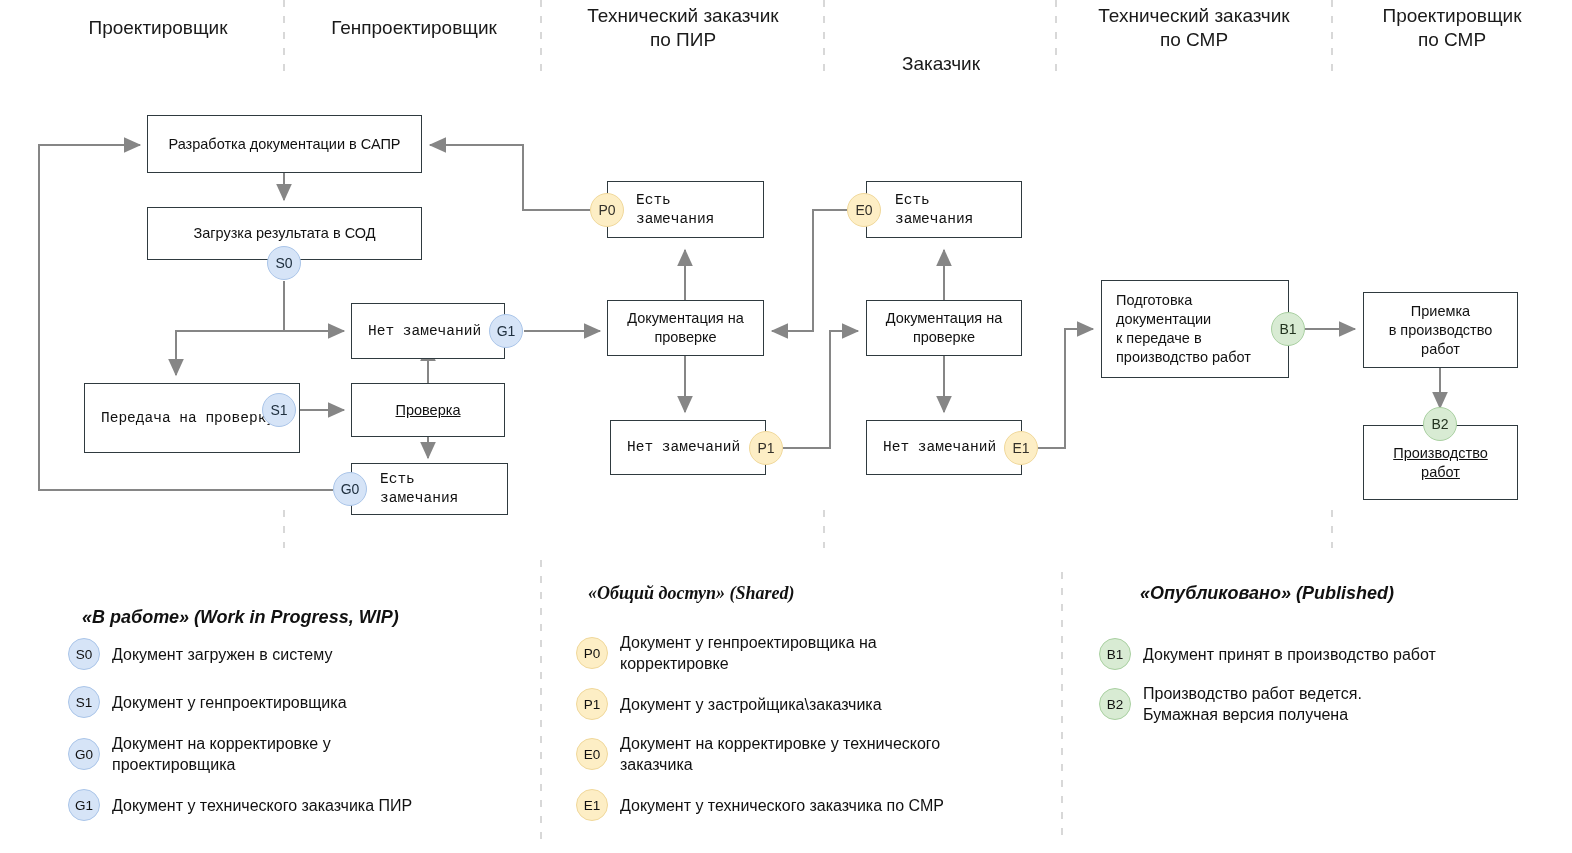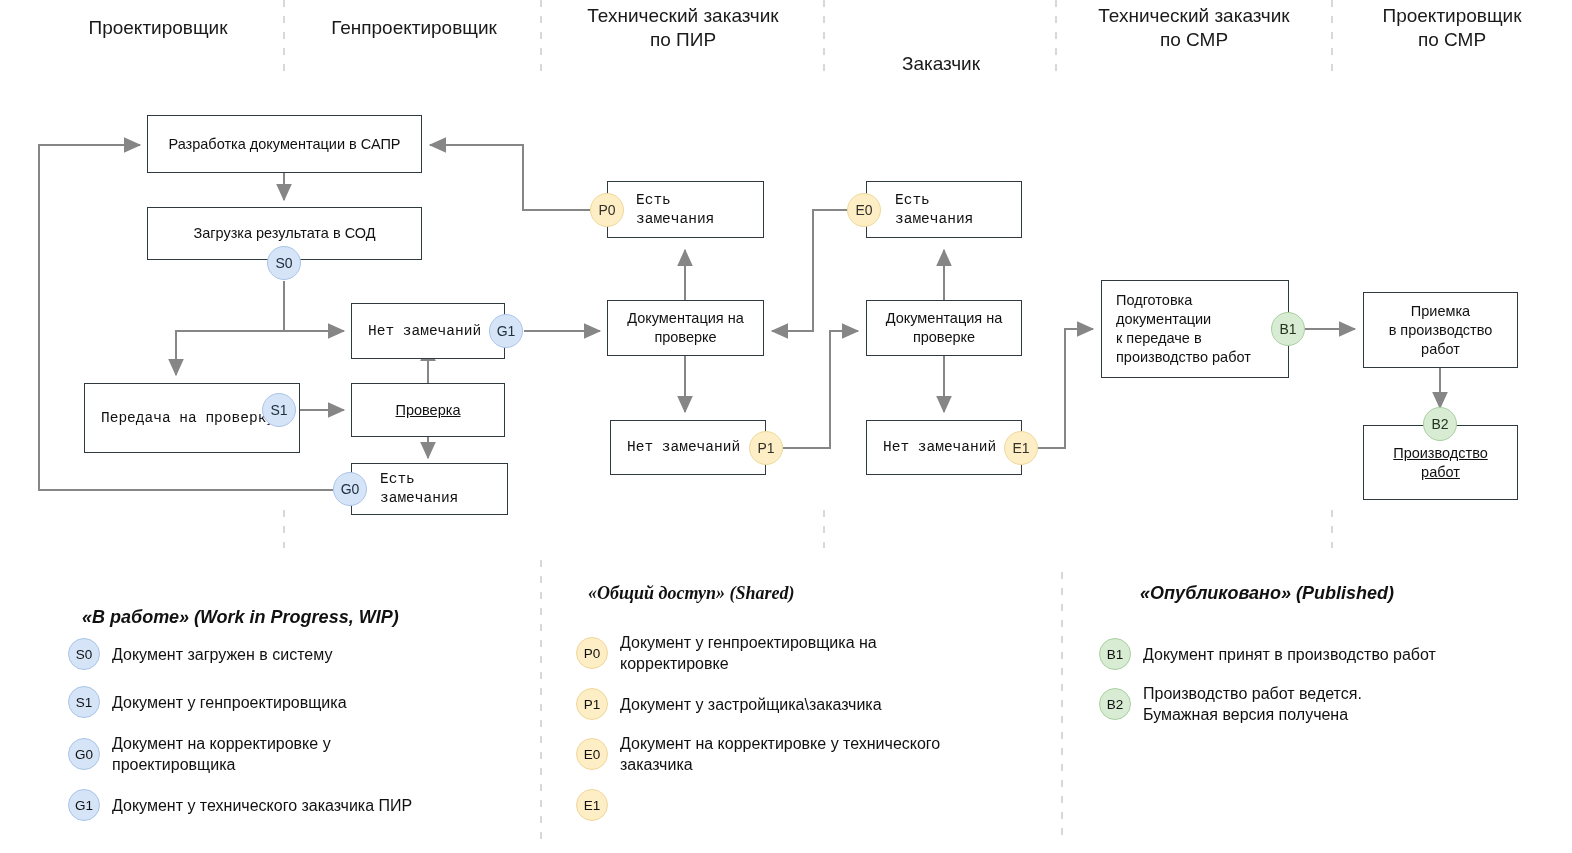--- a/index.html
+++ b/index.html
@@ -172,20 +172,21 @@
     <span class="lg-badge" style="background:#fdeec5;border:1.4px solid #f0d89b;">P1</span>
     <span class="lg-text">Документ у застройщика\заказчика</span>
   </div>
   <div class="legend-row" style="left:576px;top:733px;width:480px;">
     <span class="lg-badge" style="background:#fdeec5;border:1.4px solid #f0d89b;">E0</span>
     <span class="lg-text">Документ на корректировке у технического
 заказчика</span>
   </div>
   <div class="legend-row" style="left:576px;top:789px;width:480px;">
     <span class="lg-badge" style="background:#fdeec5;border:1.4px solid #f0d89b;">E1</span>
+    <span class="lg-text">Документ у технического заказчика по СМР</span>
   </div>
 
   <div class="legend-title" style="left:1140px;top:583px;">«Опубликовано» (Published)</div>
   <div class="legend-row" style="left:1099px;top:638px;width:460px;">
     <span class="lg-badge" style="background:#d8ebd3;border:1.4px solid #a9d0a1;">B1</span>
     <span class="lg-text">Документ принят в производство работ</span>
   </div>
   <div class="legend-row" style="left:1099px;top:683px;width:460px;">
     <span class="lg-badge" style="background:#d8ebd3;border:1.4px solid #a9d0a1;">B2</span>
     <span class="lg-text">Производство работ ведется.

